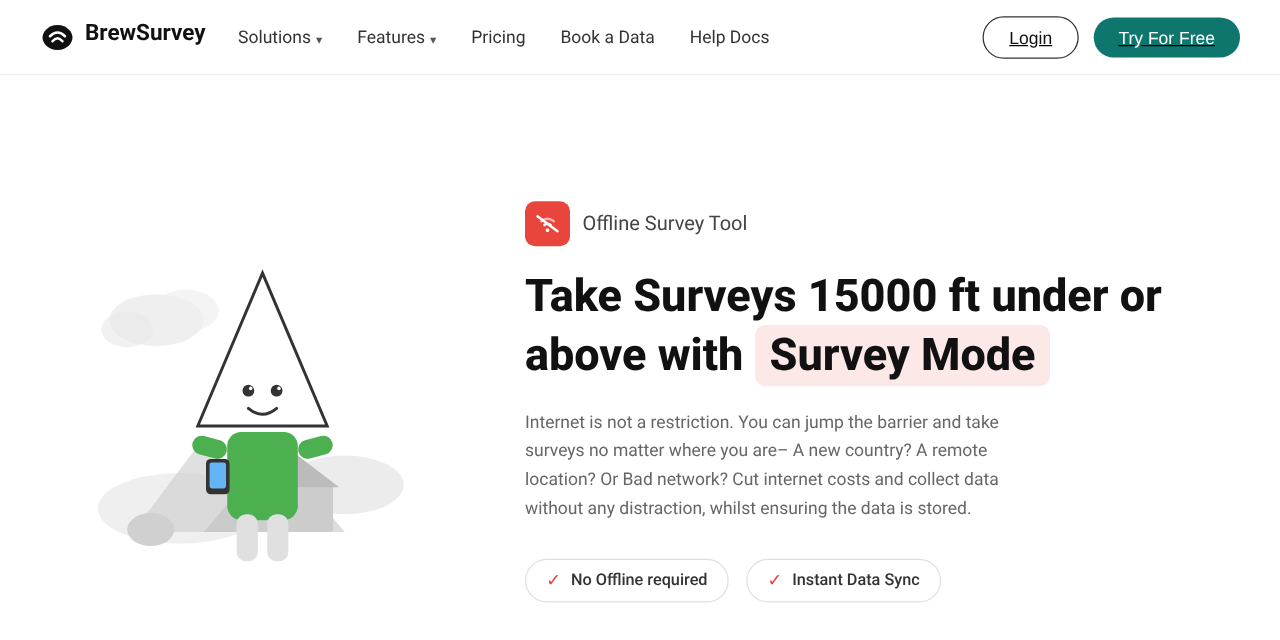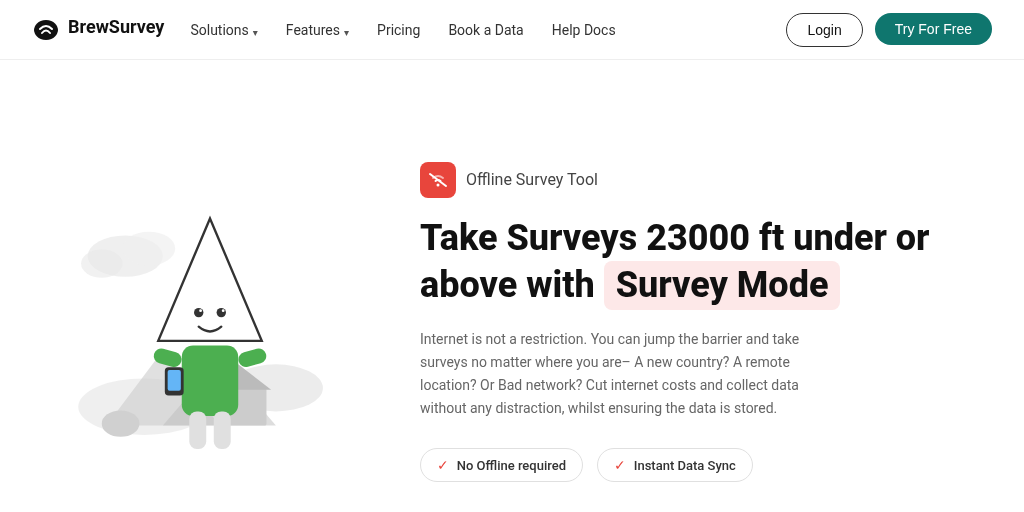--- a/index.html
+++ b/index.html
@@ -48,22 +48,23 @@
       align-items: flex-end;
       gap: 4px;
       text-decoration: none;
     }
     .chevron {
       font-size: 10px;
       color: #555;
     }
     .nav-buttons {
       display: flex;
-      align-items: flex-start;
+      align-items: center;
       gap: 12px;
+      text-decoration: underline;
     }
     .btn-login {
       padding: 8px 20px;
       border: 1.5px solid #333;
       border-radius: 20px;
       background: #fff;
       font-size: 14px;
       font-weight: 500;
       cursor: pointer;
       color: #111;
@@ -256,21 +257,21 @@
           <path d="M2 4 L18 16" stroke="white" stroke-width="2" stroke-linecap="round"></path>
           <path d="M5 8 Q10 4 15 8" stroke="white" stroke-width="2" fill="none" stroke-linecap="round" opacity="0.6"></path>
           <path d="M7.5 11 Q10 9 12.5 11" stroke="white" stroke-width="2" fill="none" stroke-linecap="round"></path>
           <circle cx="10" cy="15" r="1.5" fill="white"></circle>
         </svg>
       </div>
       <span class="badge-label">Offline Survey Tool</span>
     </div>
 
     <h1 class="headline">
-      <span>Take Surveys 23000 ft under or above with</span>
+      <span>Take Surveys 15000 ft under or above with</span>
       <span class="headline-highlight">Survey Mode</span>
     </h1>
 
     <p class="description">Internet is not a restriction. You can jump the barrier and take surveys no matter where you are– A new country? A remote location? Or Bad network? Cut internet costs and collect data without any distraction, whilst ensuring the data is stored.</p>
 
     <div class="feature-badges">
       <div class="feature-badge">
         <span class="check-icon">✓</span>
         <span>No Offline required</span>
       </div>

